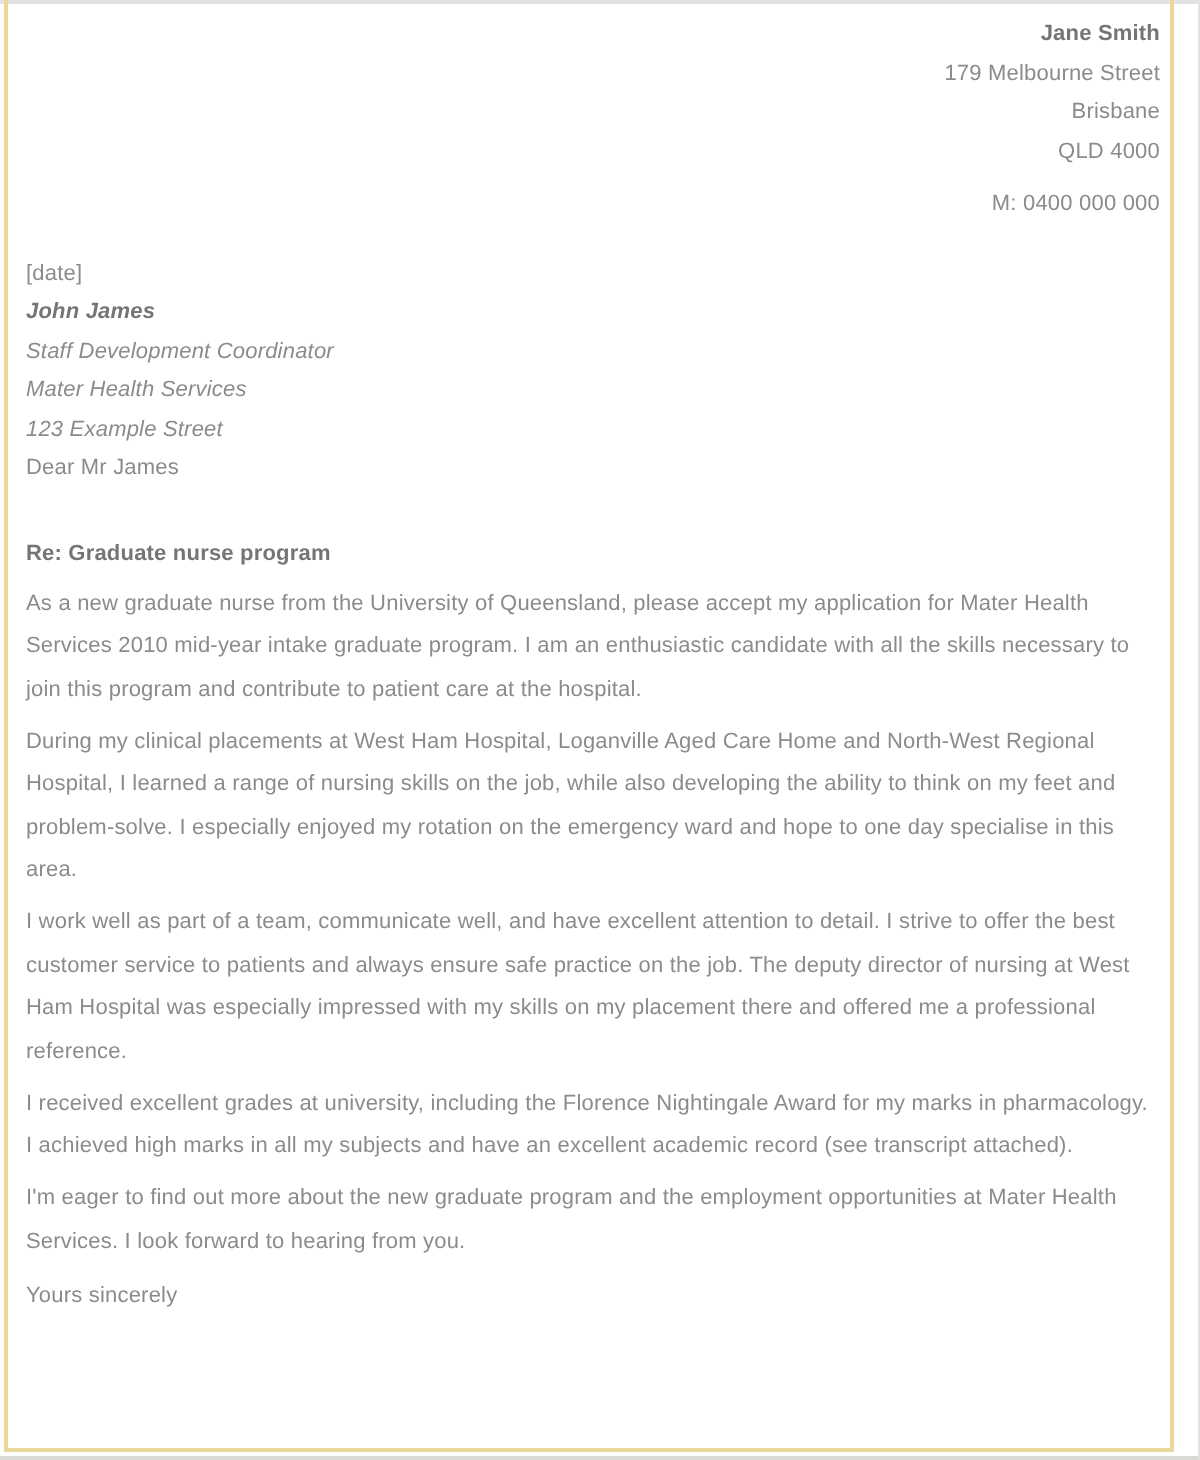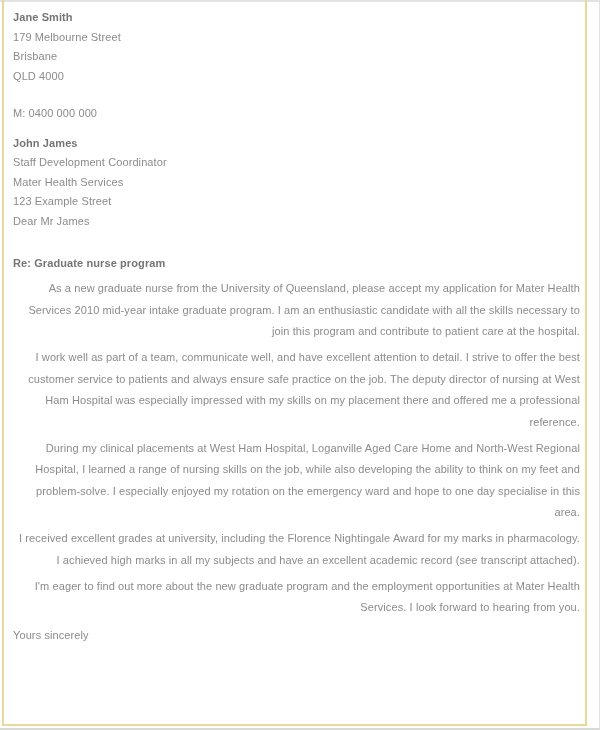--- a/index.html
+++ b/index.html
@@ -29,33 +29,33 @@
   .letter {
     position: absolute;
     top: 0; bottom: 0;
     left: 13px; right: 19px;
     font-size: 11px;
     color: #8b8b8b;
     letter-spacing: 0.1px;
   }
   .bold { font-weight: bold; color: #757575; }
   .sender {
-    text-align: left;
+    text-align: right;
     padding-top: 6px;
     line-height: 19.5px;
   }
-  .contact { margin-top: 18px; }
+  .contact { margin-top: 7px; }
   .date-line { margin-top: 15px; line-height: 19.5px; }
-  .recipient { margin-top: 10px; line-height: 19.6px; }
+  .recipient { line-height: 19.6px; font-style: italic; }
   .salutation { line-height: 19.5px; }
   .subject { margin-top: 23px; line-height: 19.5px; }
   .para {
     margin-top: 4.5px;
     line-height: 21.5px;
-    text-align: right;
+    text-align: left;
   }
   .closing-line { margin-top: 6px; line-height: 20px; }
 </style>
 </head>
 <body>
 
 <div class="page">
   <div class="gold-frame"></div>
 
   <div class="letter">
@@ -63,34 +63,35 @@
     <div class="sender">
       <div class="bold">Jane Smith</div>
       <div>179 Melbourne Street</div>
       <div>Brisbane</div>
       <div>QLD 4000</div>
       <div class="contact">
         <div>M: 0400 000 000</div>
       </div>
     </div>
 
+    <div class="date-line">[date]</div>
 
     <div class="recipient">
       <div class="bold">John James</div>
       <div>Staff Development Coordinator</div>
       <div>Mater Health Services</div>
       <div>123 Example Street</div>
     </div>
 
     <div class="salutation">Dear Mr James</div>
 
     <div class="subject bold">Re: Graduate nurse program</div>
 
     <p class="para">As a new graduate nurse from the University of Queensland, please accept my application for Mater Health Services 2010 mid-year intake graduate program. I am an enthusiastic candidate with all the skills necessary to join this program and contribute to patient care at the hospital.</p>
+    <p class="para">During my clinical placements at West Ham Hospital, Loganville Aged Care Home and North-West Regional Hospital, I learned a range of nursing skills on the job, while also developing the ability to think on my feet and problem-solve. I especially enjoyed my rotation on the emergency ward and hope to one day specialise in this area.</p>
     <p class="para">I work well as part of a team, communicate well, and have excellent attention to detail. I strive to offer the best customer service to patients and always ensure safe practice on the job. The deputy director of nursing at West Ham Hospital was especially impressed with my skills on my placement there and offered me a professional reference.</p>
-    <p class="para">During my clinical placements at West Ham Hospital, Loganville Aged Care Home and North-West Regional Hospital, I learned a range of nursing skills on the job, while also developing the ability to think on my feet and problem-solve. I especially enjoyed my rotation on the emergency ward and hope to one day specialise in this area.</p>
     <p class="para">I received excellent grades at university, including the Florence Nightingale Award for my marks in pharmacology. I achieved high marks in all my subjects and have an excellent academic record (see transcript attached).</p>
     <p class="para">I'm eager to find out more about the new graduate program and the employment opportunities at Mater Health Services. I look forward to hearing from you.</p>
 
     <div class="closing-line">Yours sincerely</div>
 
   </div>
 </div>
 
 </body></html>

